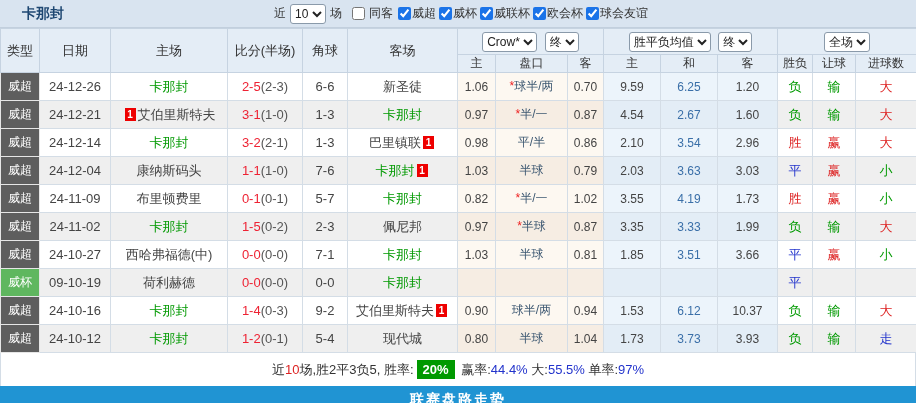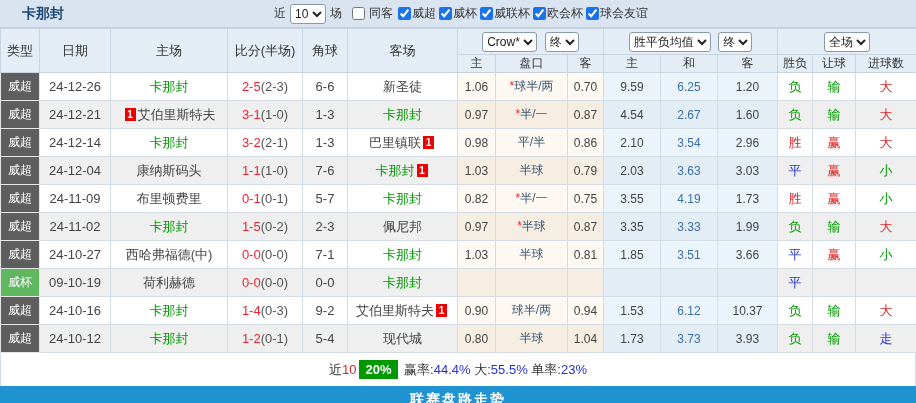--- a/index.html
+++ b/index.html
@@ -215,21 +215,21 @@
       </tr>
       <tr>
         <td class="type lg">威超</td>
         <td>24-11-09</td>
         <td><span>布里顿费里</span></td>
         <td><span class="sc">0-1</span><span class="half">(0-1)</span></td>
         <td>5-7</td>
         <td><span class="self">卡那封</span></td>
         <td class="ah">0.82</td>
         <td class="ah"><span class="star">*</span><span class="linetxt">半/一</span></td>
-        <td class="ah">0.75</td>
+        <td class="ah">1.02</td>
         <td class="eu">3.55</td>
         <td class="eu eud">4.19</td>
         <td class="eu">1.73</td>
         <td class="r">胜</td>
         <td class="r">赢</td>
         <td class="g">小</td>
       </tr>
       <tr>
         <td class="type lg">威超</td>
         <td>24-11-02</td>
@@ -314,26 +314,27 @@
         <td class="g">负</td>
         <td class="g">输</td>
         <td class="b">走</td>
       </tr>
     </tbody>
   </table>
 
   <div class="summary">
     <span class="k">近</span>
     <span class="r">10</span>
+    <span class="k">场,胜2平3负5, 胜率:</span>
     <span class="pct">20%</span>
     <span class="k"> 赢率:</span>
     <span class="b">44.4%</span>
     <span class="k"> 大:</span>
     <span class="b">55.5%</span>
     <span class="k"> 单率:</span>
-    <span class="b">23%</span>
+    <span class="b">97%</span>
   </div>
 
   <div class="footer">
     <span>联赛盘路走势</span>
   </div>
 
 </div>
 
 </body></html>

